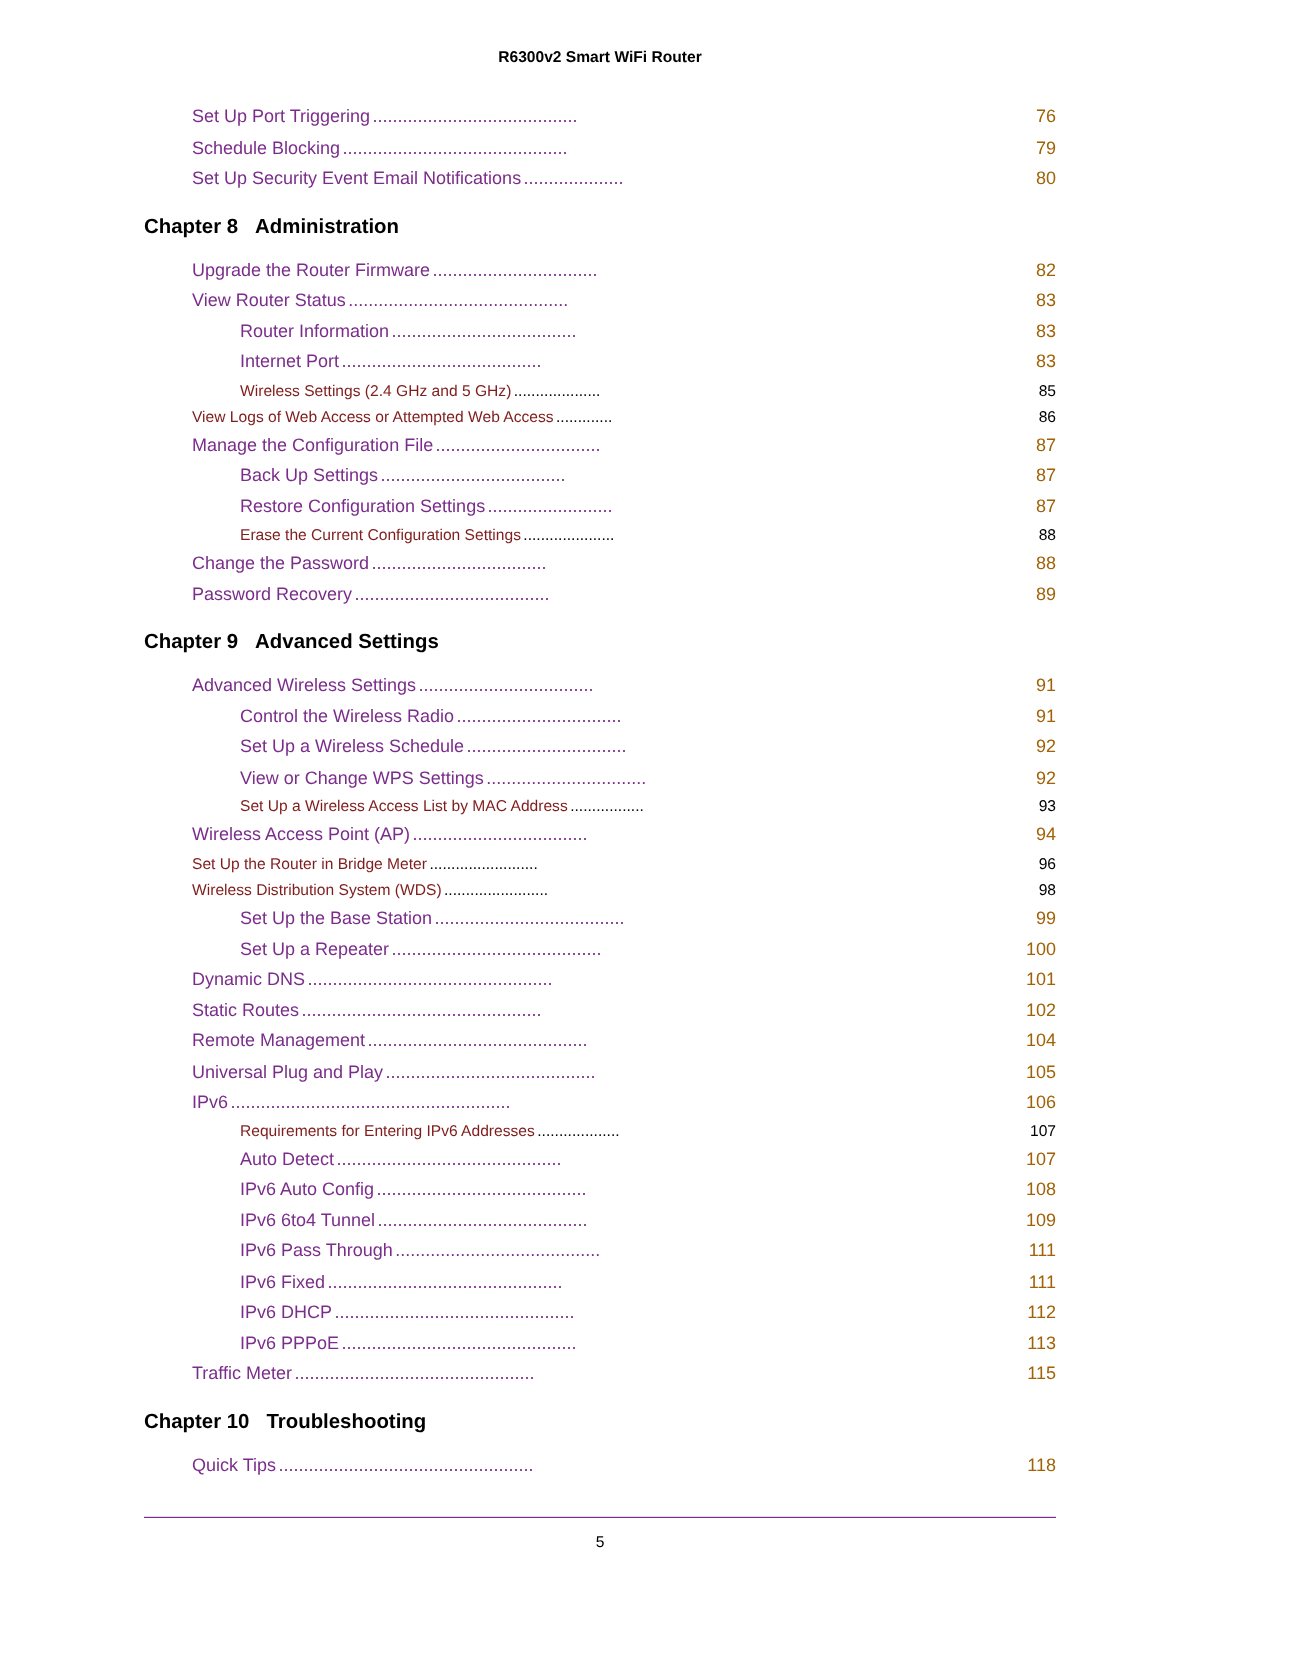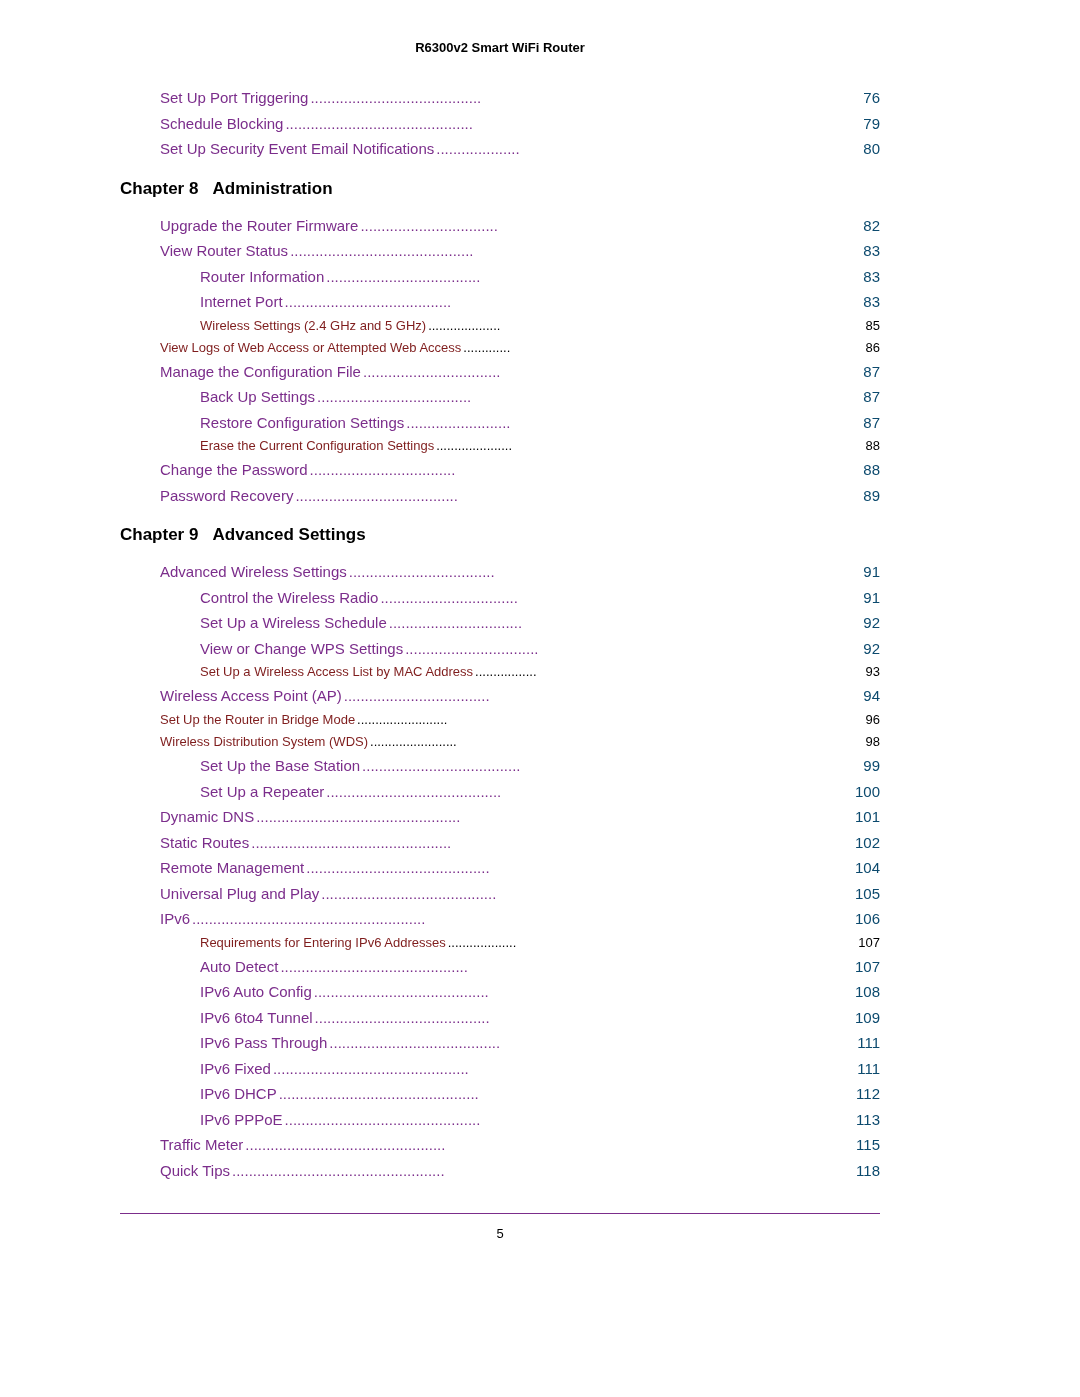--- a/index.html
+++ b/index.html
@@ -35,21 +35,21 @@
       color: #7B2D8B;
       text-decoration: none;
     }
     .toc-entry .dots {
       flex: 1;
       overflow: hidden;
       color: #7B2D8B;
       margin: 0 2px;
     }
     .toc-entry .page-num {
-      color: #0c4a6e;
+      color: #a16207;
       white-space: nowrap;
       text-align: center;
     }
     .toc-entry-plain {
       display: flex;
       justify-content: space-between;
       line-height: 1.7;
       font-size: 13px;
     }
     .toc-entry-plain .entry-title {
@@ -208,21 +208,21 @@
       <span class="entry-title">Set Up a Wireless Access List by MAC Address</span>
       <span class="dots">.................</span>
       <span class="page-num">93</span>
     </div>
     <div class="toc-entry indent-1">
       <span class="entry-title">Wireless Access Point (AP)</span>
       <span class="dots">...................................</span>
       <span class="page-num">94</span>
     </div>
     <div class="toc-entry-plain indent-1">
-      <span class="entry-title">Set Up the Router in Bridge Mode</span>
+      <span class="entry-title">Set Up the Router in Bridge Meter</span>
       <span class="dots">.........................</span>
       <span class="page-num">96</span>
     </div>
     <div class="toc-entry-plain indent-1">
       <span class="entry-title">Wireless Distribution System (WDS)</span>
       <span class="dots">........................</span>
       <span class="page-num">98</span>
     </div>
     <div class="toc-entry indent-2">
       <span class="entry-title">Set Up the Base Station</span>
@@ -299,20 +299,23 @@
       <span class="dots">...............................................</span>
       <span class="page-num">113</span>
     </div>
     <div class="toc-entry indent-1">
       <span class="entry-title">Traffic Meter</span>
       <span class="dots">................................................</span>
       <span class="page-num">115</span>
     </div>
   </div>
 
+  <div class="chapter-heading">
+    Chapter 10&nbsp;&nbsp;&nbsp;Troubleshooting
+  </div>
 
   <div>
     <div class="toc-entry indent-1">
       <span class="entry-title">Quick Tips</span>
       <span class="dots">...................................................</span>
       <span class="page-num">118</span>
     </div>
   </div>
 
   <div class="bottom-line"></div>

